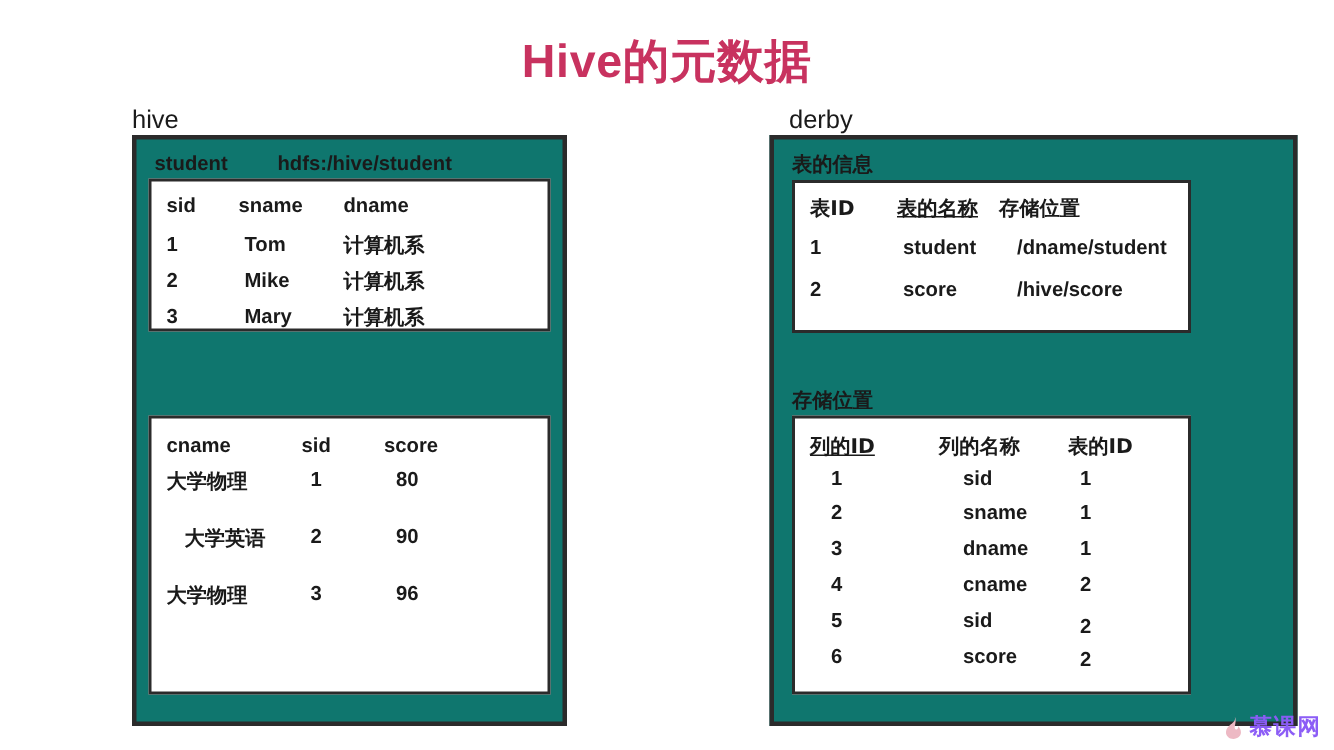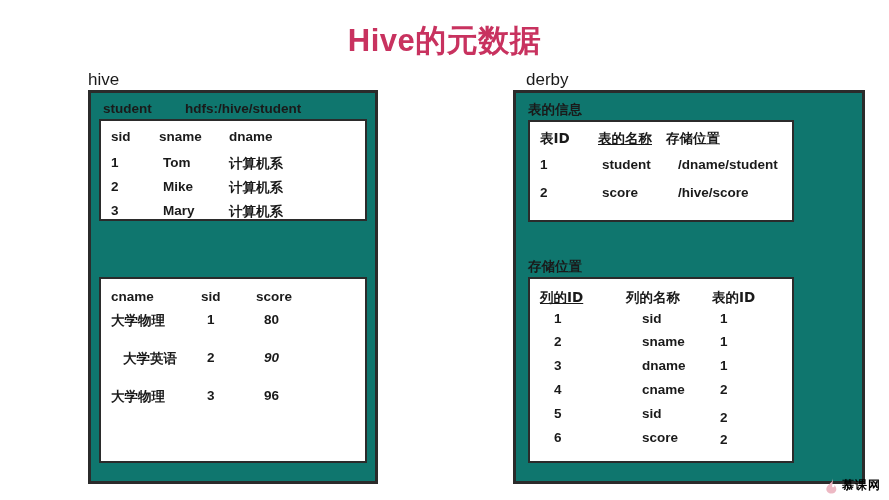--- a/index.html
+++ b/index.html
@@ -95,23 +95,23 @@
   #watermark {
     position: absolute;
     right: 8px;
     bottom: 6px;
     display: flex;
     align-items: center;
     gap: 3px;
     opacity: 0.99;
   }
   #watermark .wm-text {
-    font-size: 12px;
-    font-weight: bold;
-    color: #000000;
+    font-size: 15px;
+    font-weight: bold;
+    color: #8b5cf6;
     letter-spacing: 1px;
     font-family: "DejaVu Sans", sans-serif;
   }
   #watermark .wm-flame { display: block; }
 </style>
 </head>
 <body>
 
 <div id="slide-title">Hive的元数据</div>
 
@@ -157,21 +157,21 @@
         <span class="cell head-cell" style="left:155px;">score</span>
       </div>
       <div class="row" style="top:33px;">
         <span class="cell cjk" style="left:10px;">大学物理</span>
         <span class="cell" style="left:106px;">1</span>
         <span class="cell" style="left:163px;">80</span>
       </div>
       <div class="row" style="top:71px;">
         <span class="cell cjk" style="left:22px;">大学英语</span>
         <span class="cell" style="left:106px;">2</span>
-        <span class="cell" style="left:163px;font-style:italic;">90</span>
+        <span class="cell" style="left:163px;">90</span>
       </div>
       <div class="row" style="top:109px;">
         <span class="cell cjk" style="left:10px;">大学物理</span>
         <span class="cell" style="left:106px;">3</span>
         <span class="cell" style="left:163px;">96</span>
       </div>
     </div>
   </div>
 </div>
 

